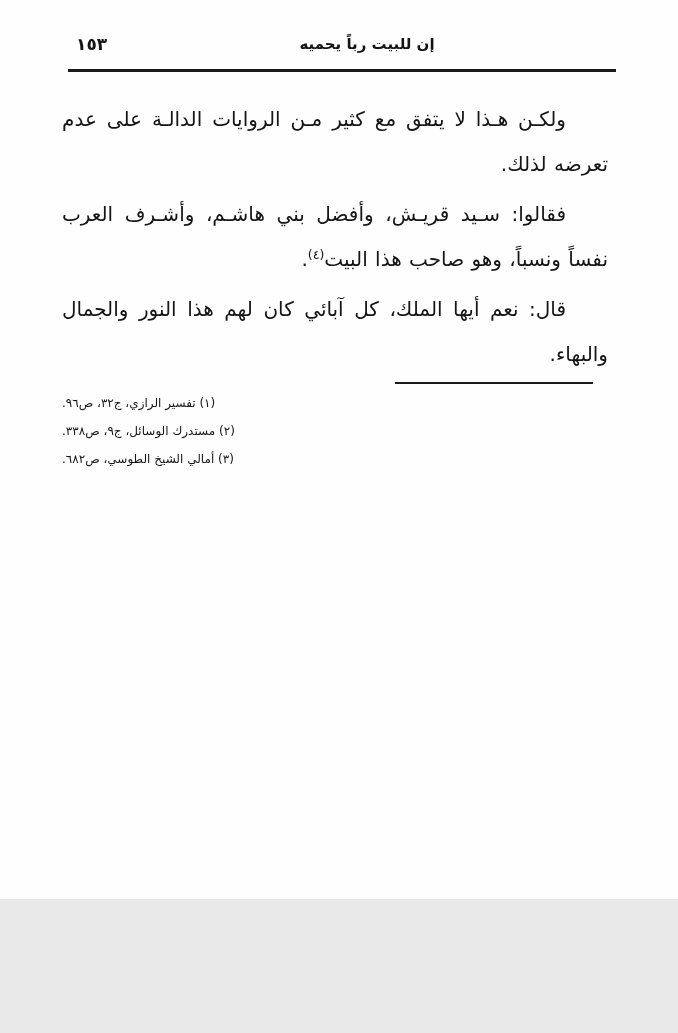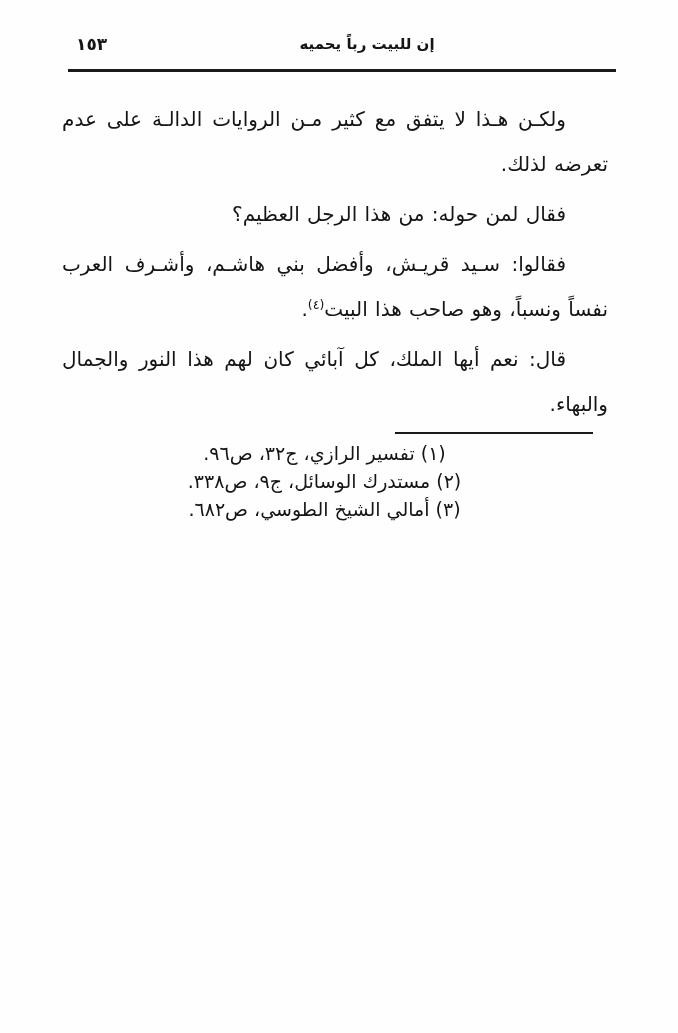--- a/index.html
+++ b/index.html
@@ -7,21 +7,21 @@
     --ink:#151515;
   }
   html,body{margin:0;padding:0;}
   body{
     width:678px;height:1033px;
     background:#e9e9e9;
     font-family:"DejaVu Sans",sans-serif;
   }
   .page{
     position:relative;
-    width:678px;height:1033px;
+    width:678px;height:899px;
     box-sizing:border-box;
     background:var(--paper);
     color:var(--ink);
     direction:rtl;
     padding:27px 70px 0 62px;
     overflow:hidden;
   }
   
   .page-header{
     position:relative;
@@ -83,23 +83,23 @@
   }
   .fn-rule{
     width:198px;
     height:0;
     border-top:2.5px solid #1a1a1a;
     margin-left:auto;
     margin-right:15px;
   }
   .fn-list{
     margin:5px 21px 0 0;
-    font-size:19px;
+    font-size:12px;
     line-height:28px;
-    text-align:center;
+    text-align:left;
   }
   .fn-row{white-space:nowrap;}
   .fn-marker{letter-spacing:-0.5px;}
 </style>
 </head>
 <body>
 
 <div class="page">
 
   <header class="page-header">
@@ -108,21 +108,20 @@
   </header>
   <div class="header-rule"></div>
 
   <main class="body-text">
 
 
     <p class="para"><span>ولكـن هـذا لا يتفق مع كثير مـن الروايات الدالـة على عدم تعرضه لذلك.</span></p>
 
 
 
-    <p class="para"><span>فقال لمن حوله: من هذا الرجل العظيم؟</span></p>
 
     <p class="para"><span>فقالوا: سـيد قريـش، وأفضل بني هاشـم، وأشـرف العرب نفساً ونسباً، وهو صاحب هذا البيت</span><sup class="fnref">(٤)</sup><span>.</span></p>
 
 
     <p class="para"><span>قال: نعم أيها الملك، كل آبائي كان لهم هذا النور والجمال والبهاء.</span></p>
 
   </main>
 
   <footer class="footnotes">
     <div class="fn-rule"></div>

